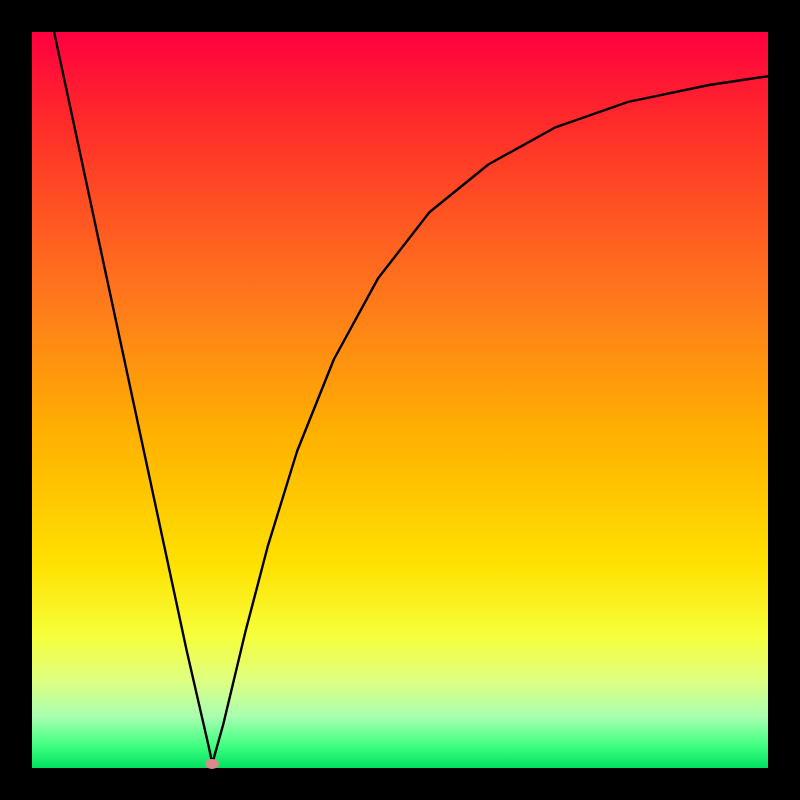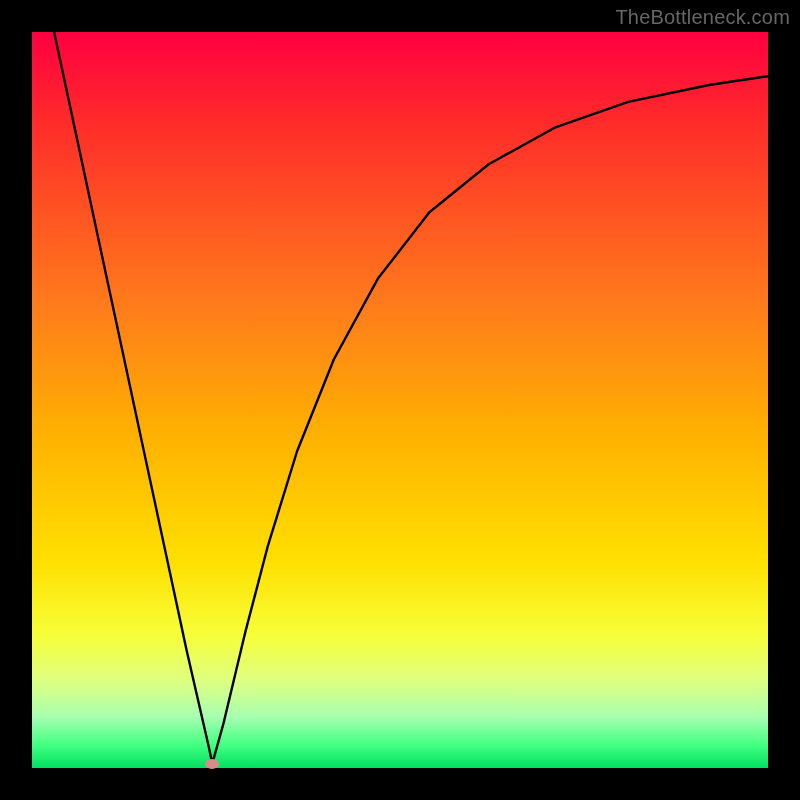--- a/index.html
+++ b/index.html
@@ -65,14 +65,13 @@
 </head>
 <body>
 
 <div class="outer">
   <div class="plot">
     <svg class="curve-svg" viewBox="0 0 736 736" preserveAspectRatio="none">
       <path id="curve-path" fill="none" stroke="#000" stroke-width="2.4" stroke-linejoin="round" stroke-linecap="round" d="M22.1 0.0 L44.2 103.0 L66.2 206.1 L88.3 309.1 L110.4 412.2 L132.5 515.2 L154.6 618.2 L176.6 713.9 L180.3 731.6 L191.4 691.8 L213.4 599.8 L235.5 515.2 L265.0 419.5 L301.8 327.5 L345.9 246.6 L397.4 180.3 L456.3 132.5 L522.6 95.7 L596.2 69.9 L677.1 53.0 L736.0 44.2"></path>
     </svg>
     <div id="marker" class="marker" style="left: 180.32px; top: 731.584px;"></div>
   </div>
-  <div class="attribution">TheBottleneck.com</div>
 </div>
 
 </body></html>

